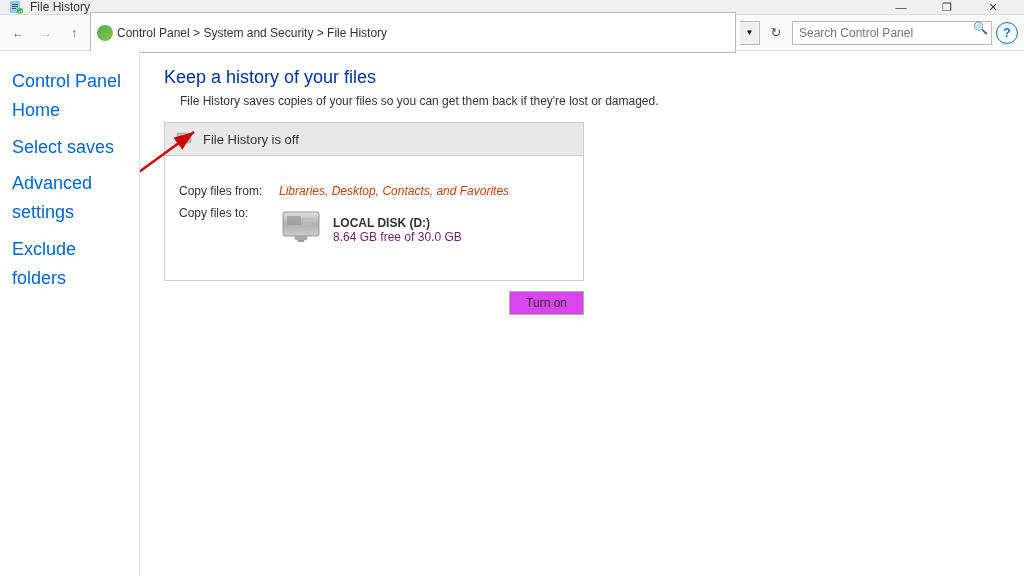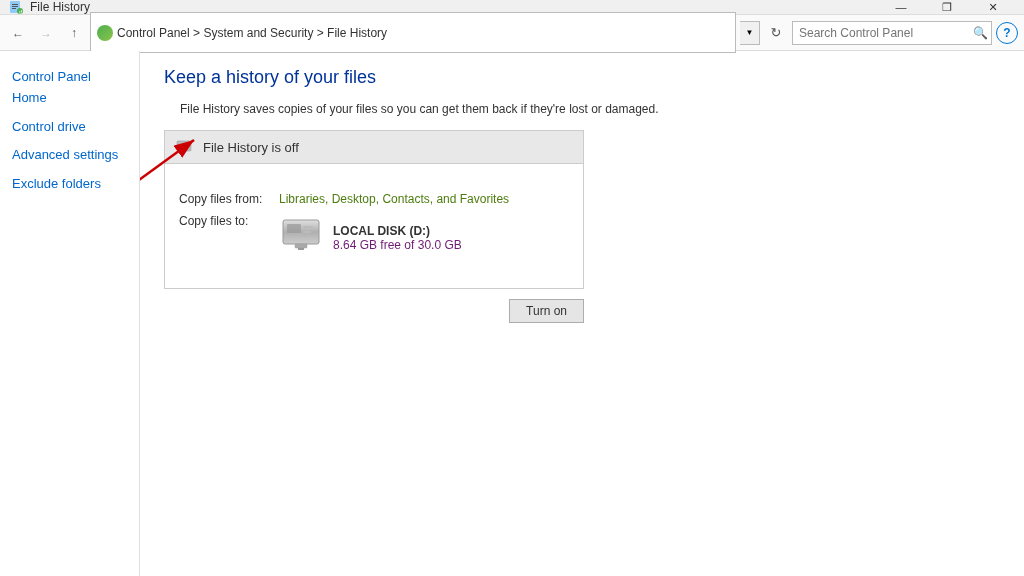--- a/index.html
+++ b/index.html
@@ -129,21 +129,21 @@
       height: 24px;
       border: 1px solid #bbb;
       padding: 0 24px 0 6px;
       font-size: 12px;
       outline: none;
       background: #fff;
     }
     .search-wrapper {
       position: relative;
       display: flex;
-      align-items: center;
+      align-items: flex-start;
     }
     .search-icon-btn {
       position: absolute;
       right: 4px;
       border: none;
       background: transparent;
       cursor: pointer;
       font-size: 12px;
       color: #666;
     }
@@ -176,36 +176,36 @@
       padding: 12px 0;
       background: #fff;
       border-right: 1px solid #e0e0e0;
       flex-shrink: 0;
     }
     .sidebar-link {
       display: block;
       padding: 4px 12px;
       color: #0066cc;
       text-decoration: none;
-      font-size: 13px;
+      font-size: 18px;
       cursor: pointer;
       line-height: 1.6;
     }
 
     
     .content {
       flex: 1;
       padding: 16px 24px;
       overflow-y: auto;
     }
     .page-title {
       font-size: 18px;
       color: #003399;
       font-weight: normal;
-      margin-bottom: 14px;
+      margin-bottom: 6px;
     }
     .page-desc {
       font-size: 12px;
       color: #333;
       margin-bottom: 14px;
       margin-left: 16px;
     }
 
     
     .fh-box {
@@ -234,21 +234,22 @@
       margin-bottom: 8px;
       font-size: 12px;
       color: #333;
     }
     .fh-label {
       width: 100px;
       flex-shrink: 0;
       color: #333;
     }
     .fh-value {
-      color: #4d7c0f;
+      color: #c2410c;
+      font-style: italic;
     }
     .fh-drive-row {
       display: flex;
       align-items: center;
       gap: 10px;
     }
     .drive-name {
       font-weight: bold;
       color: #333;
       display: block;
@@ -261,21 +262,21 @@
 
     
     .fh-footer {
       display: flex;
       justify-content: flex-end;
       margin-top: 10px;
       width: 420px;
     }
     .turn-on-btn {
       padding: 4px 16px;
-      background: #e5e5e5;
+      background: #d946ef;
       border: 1px solid #adadad;
       font-size: 12px;
       cursor: pointer;
       color: #333;
     }
 
     
     .annotation-area {
       position: relative;
     }
@@ -317,21 +318,21 @@
     <input class="search-box" type="text" placeholder="Search Control Panel" style="">
     <button class="search-icon-btn">🔍</button>
   </div>
   <button class="help-btn">?</button>
 </div>
 
 <div class="main-area">
 
   <nav class="sidebar">
     <a class="sidebar-link">Control Panel Home</a>
-    <a class="sidebar-link">Control drive</a>
+    <a class="sidebar-link">Select saves</a>
     <a class="sidebar-link">Advanced settings</a>
     <a class="sidebar-link">Exclude folders</a>
   </nav>
 
   <div class="content">
     <h1 class="page-title">Keep a history of your files</h1>
     <p class="page-desc">File History saves copies of your files so you can get them back if they're lost or damaged.</p>
 
     <div class="annotation-area">
 

